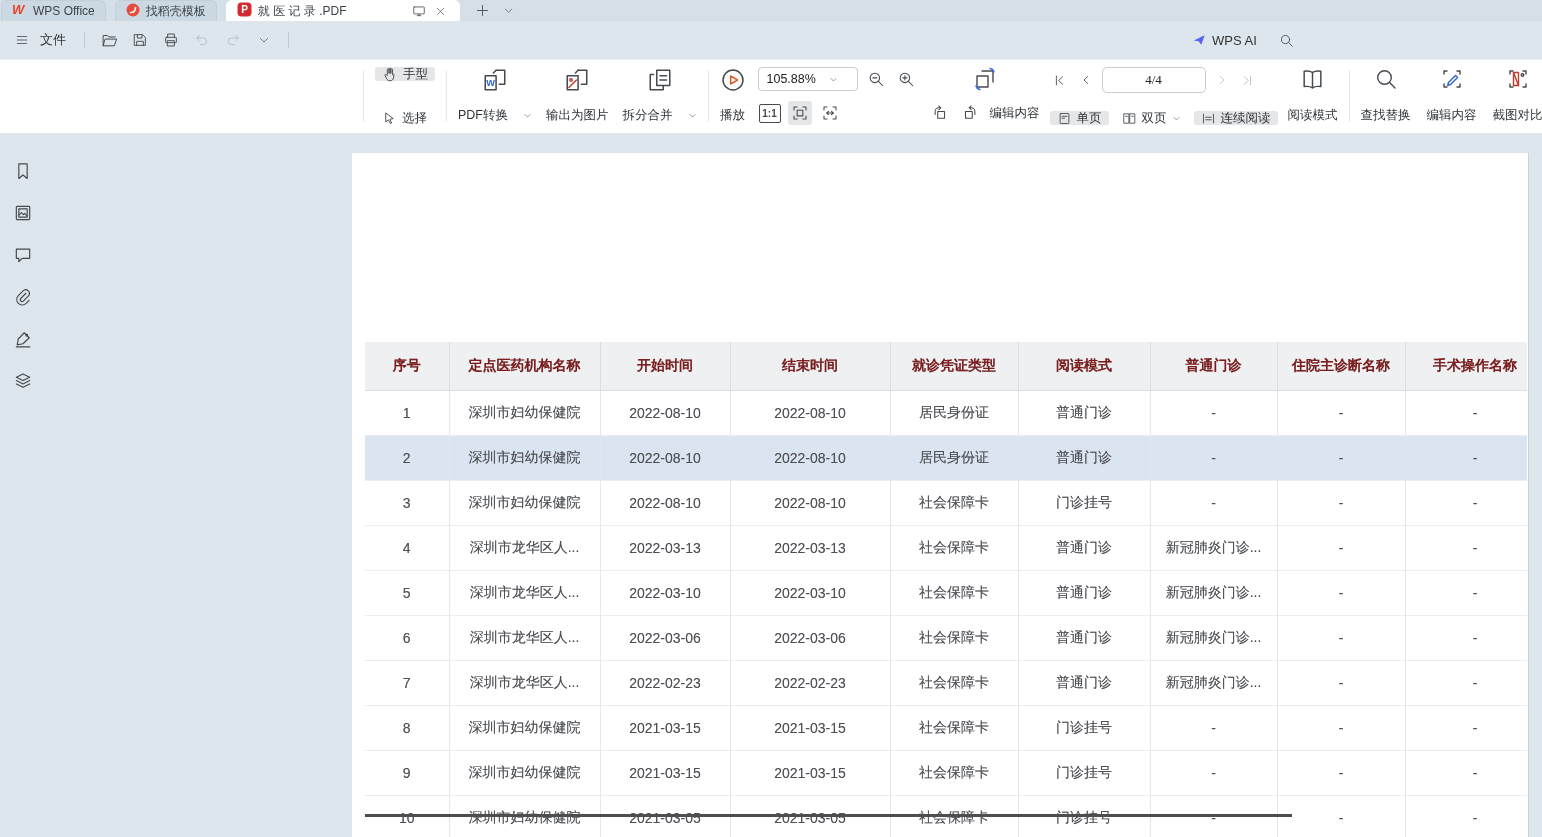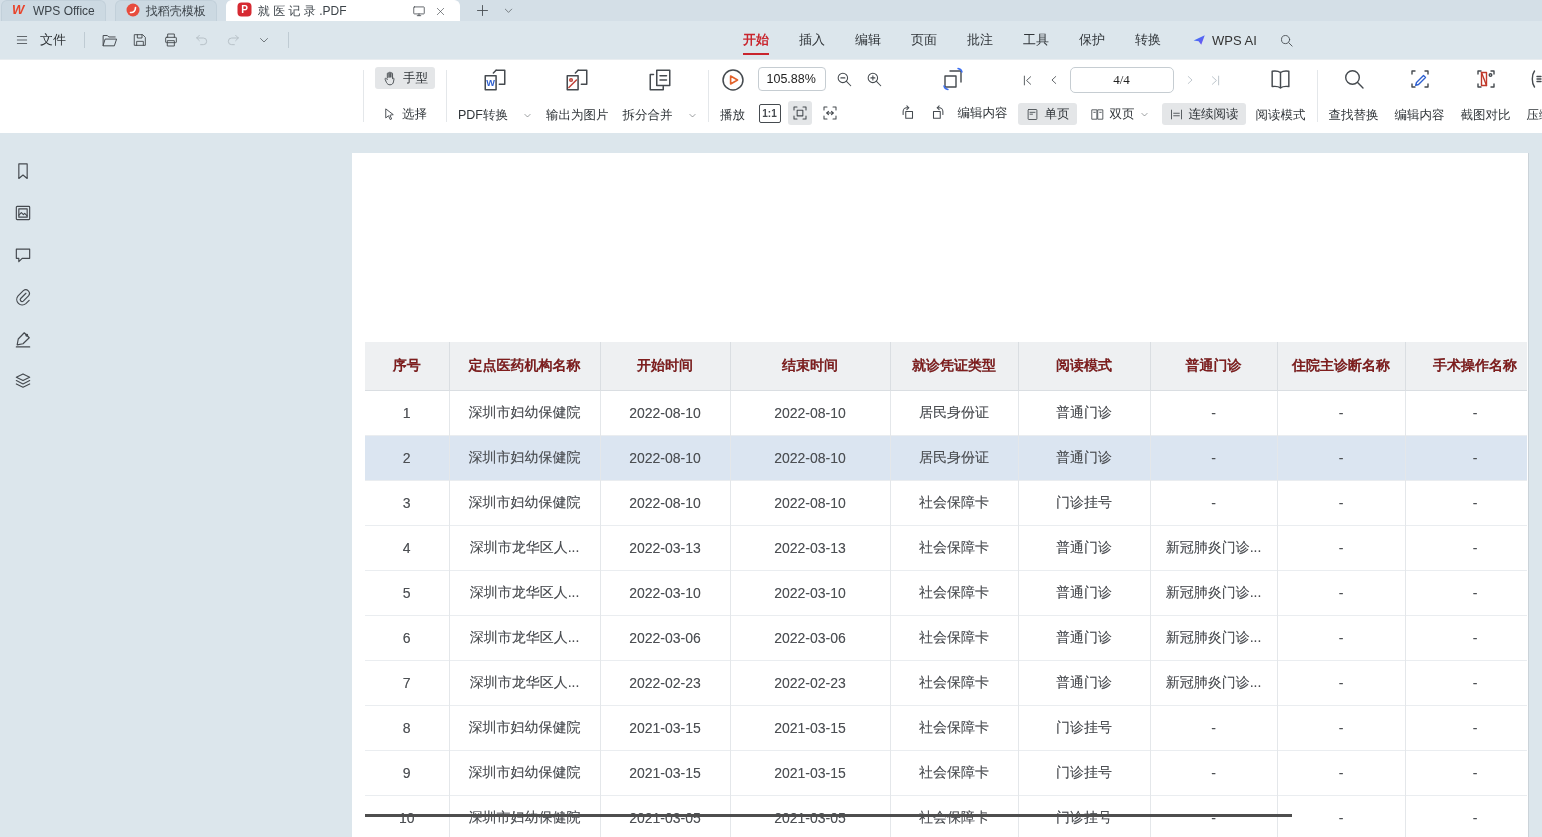--- a/index.html
+++ b/index.html
@@ -34,26 +34,26 @@
   .menu-item.active{color:#c9252d;font-weight:bold}
   .menu-item.active::after{content:"";position:absolute;left:15px;right:15px;bottom:4px;height:2px;background:#c9252d}
   .ai-item{display:flex;align-items:center;gap:5px;font-size:13px;padding:0 12px;height:100%}
   .menu-search{margin-left:6px;width:24px;height:24px;display:flex;align-items:center;justify-content:center}
 
   
   .ribbon{height:73px;background:#fff;border-top:1px solid #e9edf0;border-bottom:1px solid #d9dee2;position:relative}
   .ribbon-inner{position:absolute;left:352px;top:7px;display:flex;align-items:center}
   .grp{display:flex;flex-direction:column;justify-content:space-between;height:58px}
   .rowc{display:flex;align-items:center;gap:6px}
-  .tool-sm{display:flex;align-items:center;gap:5px;font-size:12.5px;color:#2f3438;padding:2px 7px;border-radius:3px;height:22px;box-sizing:border-box;white-space:nowrap;cursor:default}
+  .tool-sm{display:flex;align-items:center;gap:5px;font-size:12.5px;color:#2f3438;padding:2px 7px;border-radius:3px;height:14px;box-sizing:border-box;white-space:nowrap;cursor:default}
   .tool-sm.on{background:#e4e6e8}
   .bigtool{display:flex;flex-direction:column;align-items:center;justify-content:space-between;height:58px;font-size:12.5px;color:#2f3438;white-space:nowrap;cursor:default}
   .bigtool .lbl{display:flex;align-items:center;gap:15px;height:20px}
   .divider{width:1px;height:52px;background:#e4e7ea;margin:0 11px}
-  .combo{width:68px;height:24px;border:1px solid #c6cdd2;border-radius:4px;display:flex;align-items:center;padding:0 6px;gap:4px;box-sizing:border-box}
+  .combo{width:100px;height:24px;border:1px solid #c6cdd2;border-radius:4px;display:flex;align-items:center;padding:0 6px;gap:4px;box-sizing:border-box}
   .combo input{border:none;outline:none;width:56px;font-size:12.5px;color:#222;font-family:inherit;background:transparent}
   .iconbtn{width:24px;height:24px;display:flex;align-items:center;justify-content:center;border-radius:3px}
   .iconbtn.on{background:#e4e6e8}
   .box11{width:20px;height:17px;border:1.4px solid #454a4f;border-radius:2px;font-size:10px;font-weight:bold;color:#454a4f;display:flex;align-items:center;justify-content:center}
   .pageinput{width:104px;height:26px;border:1px solid #c6cdd2;border-radius:5px;display:flex;align-items:center;justify-content:center;box-sizing:border-box}
   .pageinput input{border:none;outline:none;width:90px;text-align:center;font-size:13px;color:#222;font-family:Liberation Serif, serif;background:transparent}
   .navbtn{width:20px;height:22px;display:flex;align-items:center;justify-content:center}
 
   
   .workspace{position:absolute;left:0;top:133px;right:0;bottom:0;background:#dce6ec}
@@ -167,30 +167,20 @@
         </svg>
     </div>
     <div class="qbtn">
       <svg class="ic" width="12" height="12" viewBox="0 0 24 24">
           <path d="M5 9l7 7 7-7"></path>
         </svg>
     </div>
     <div class="vsep"></div>
   </div>
 
-  <nav class="menus" id="menus">
-      <span class="menu-item active">开始</span>
-      <span class="menu-item">插入</span>
-      <span class="menu-item">编辑</span>
-      <span class="menu-item">页面</span>
-      <span class="menu-item">批注</span>
-      <span class="menu-item">工具</span>
-      <span class="menu-item">保护</span>
-      <span class="menu-item">转换</span>
-    </nav>
 
   <div class="menus" style="left:1180px">
     <div class="ai-item">
       <svg width="15" height="14" viewBox="0 0 24 24">
         <defs>
             <linearGradient id="aig" x1="0" y1="0" x2="1" y2="1">
               <stop offset="0" stop-color="#2d7ef7"></stop>
               <stop offset="1" stop-color="#7a4df0"></stop>
             </linearGradient>
           </defs>

